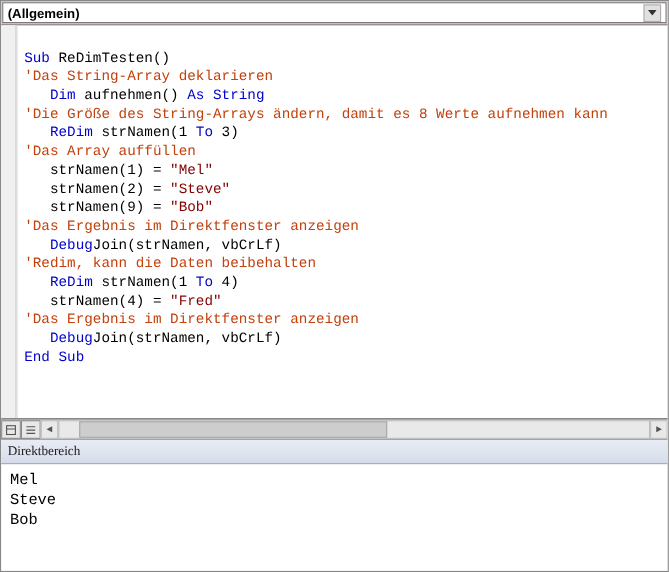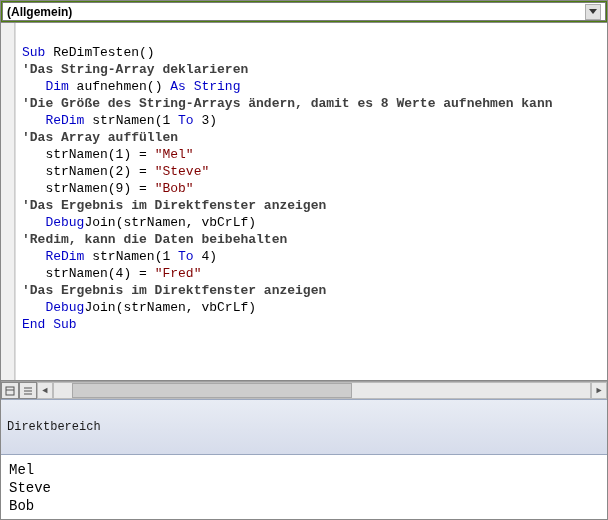--- a/index.html
+++ b/index.html
@@ -9,21 +9,21 @@
     background: #fff;
     color: #000;
     width: 608px;
     height: 520px;
     overflow: hidden;
     border: 1px solid #888;
   }
   .object-bar {
     height: 22px;
     border-bottom: 1px solid #888;
-    background: #4d7c0f;
+    background: #f9a8d4;
     display: flex;
   }
   .object-dropdown {
     flex: 1;
     border: 1px solid #7a7a7a;
     margin: 1px;
     padding: 1px 4px;
     font-family: "Segoe UI", Tahoma, sans-serif;
     font-size: 12px;
     font-weight: bold;
@@ -50,21 +50,21 @@
   }
   .code-area {
     flex: 1;
     padding: 4px 2px 4px 6px;
     white-space: pre;
     overflow: auto;
     line-height: 17px;
     border-left: 1px solid #ddd;
   }
   .kw { color: #0000c8; text-align: right; }
-  .cm { color: #404040; font-weight: bold; }
+  .cm { color: #c2410c; }
   .st { color: #800000; }
   .fn { color: #0000c8; }
   .view-split {
     height: 18px;
     background: #f0f0f0;
     border-top: 1px solid #a0a0a0;
     display: flex;
     align-items: stretch;
   }
   .vbtn {
@@ -79,26 +79,26 @@
   .scroll-thumb {
     position:absolute; left:18px; top:0; bottom:0; width:280px;
     background:#cdcdcd; border:1px solid #a8a8a8;
   }
   .scroll-arrow {
     width:16px; border:1px solid #bcbcbc; background:#e9e9e9;
     display:flex; align-items:center; justify-content:center;
     font-size:9px; color:#555;
   }
   .immediate-header {
-    font-family: Liberation Mono, monospace;
+    font-family: Liberation Serif, serif;
     font-size: 12px;
     background: linear-gradient(#e8ecf4,#d6dceb);
     border-top: 1px solid #9aa7bf;
     border-bottom: 1px solid #9aa7bf;
-    padding: 20px 6px;
+    padding: 3px 6px;
     color: #1a1a1a;
   }
   .immediate-body {
     padding: 6px 8px;
     white-space: pre;
     line-height: 18px;
     font-size: 14px;
     height: 120px;
     overflow:auto;
   }

